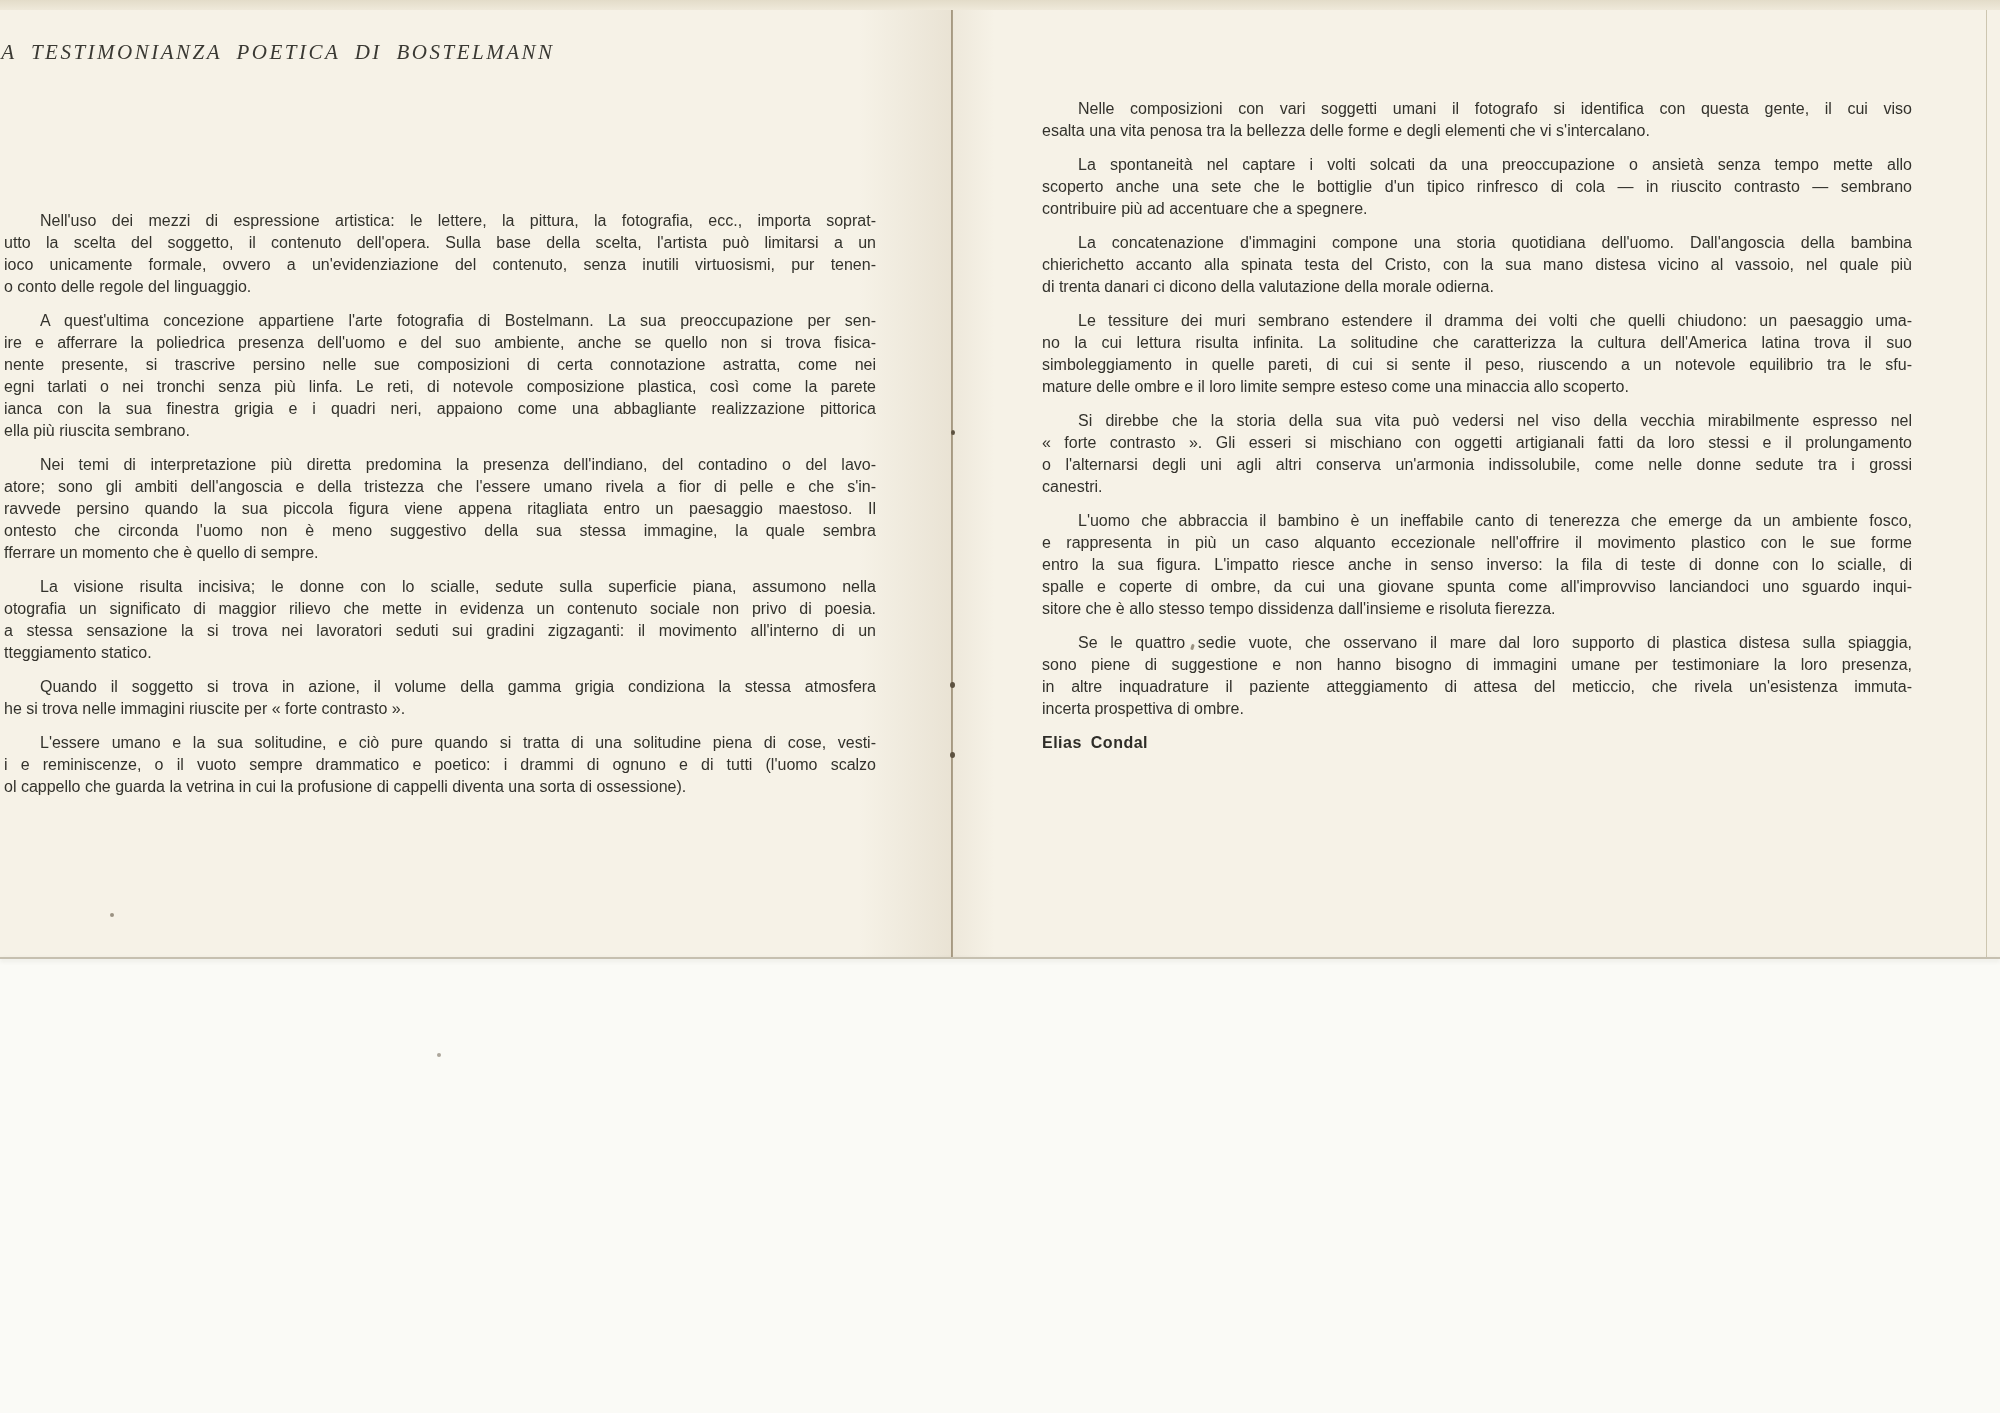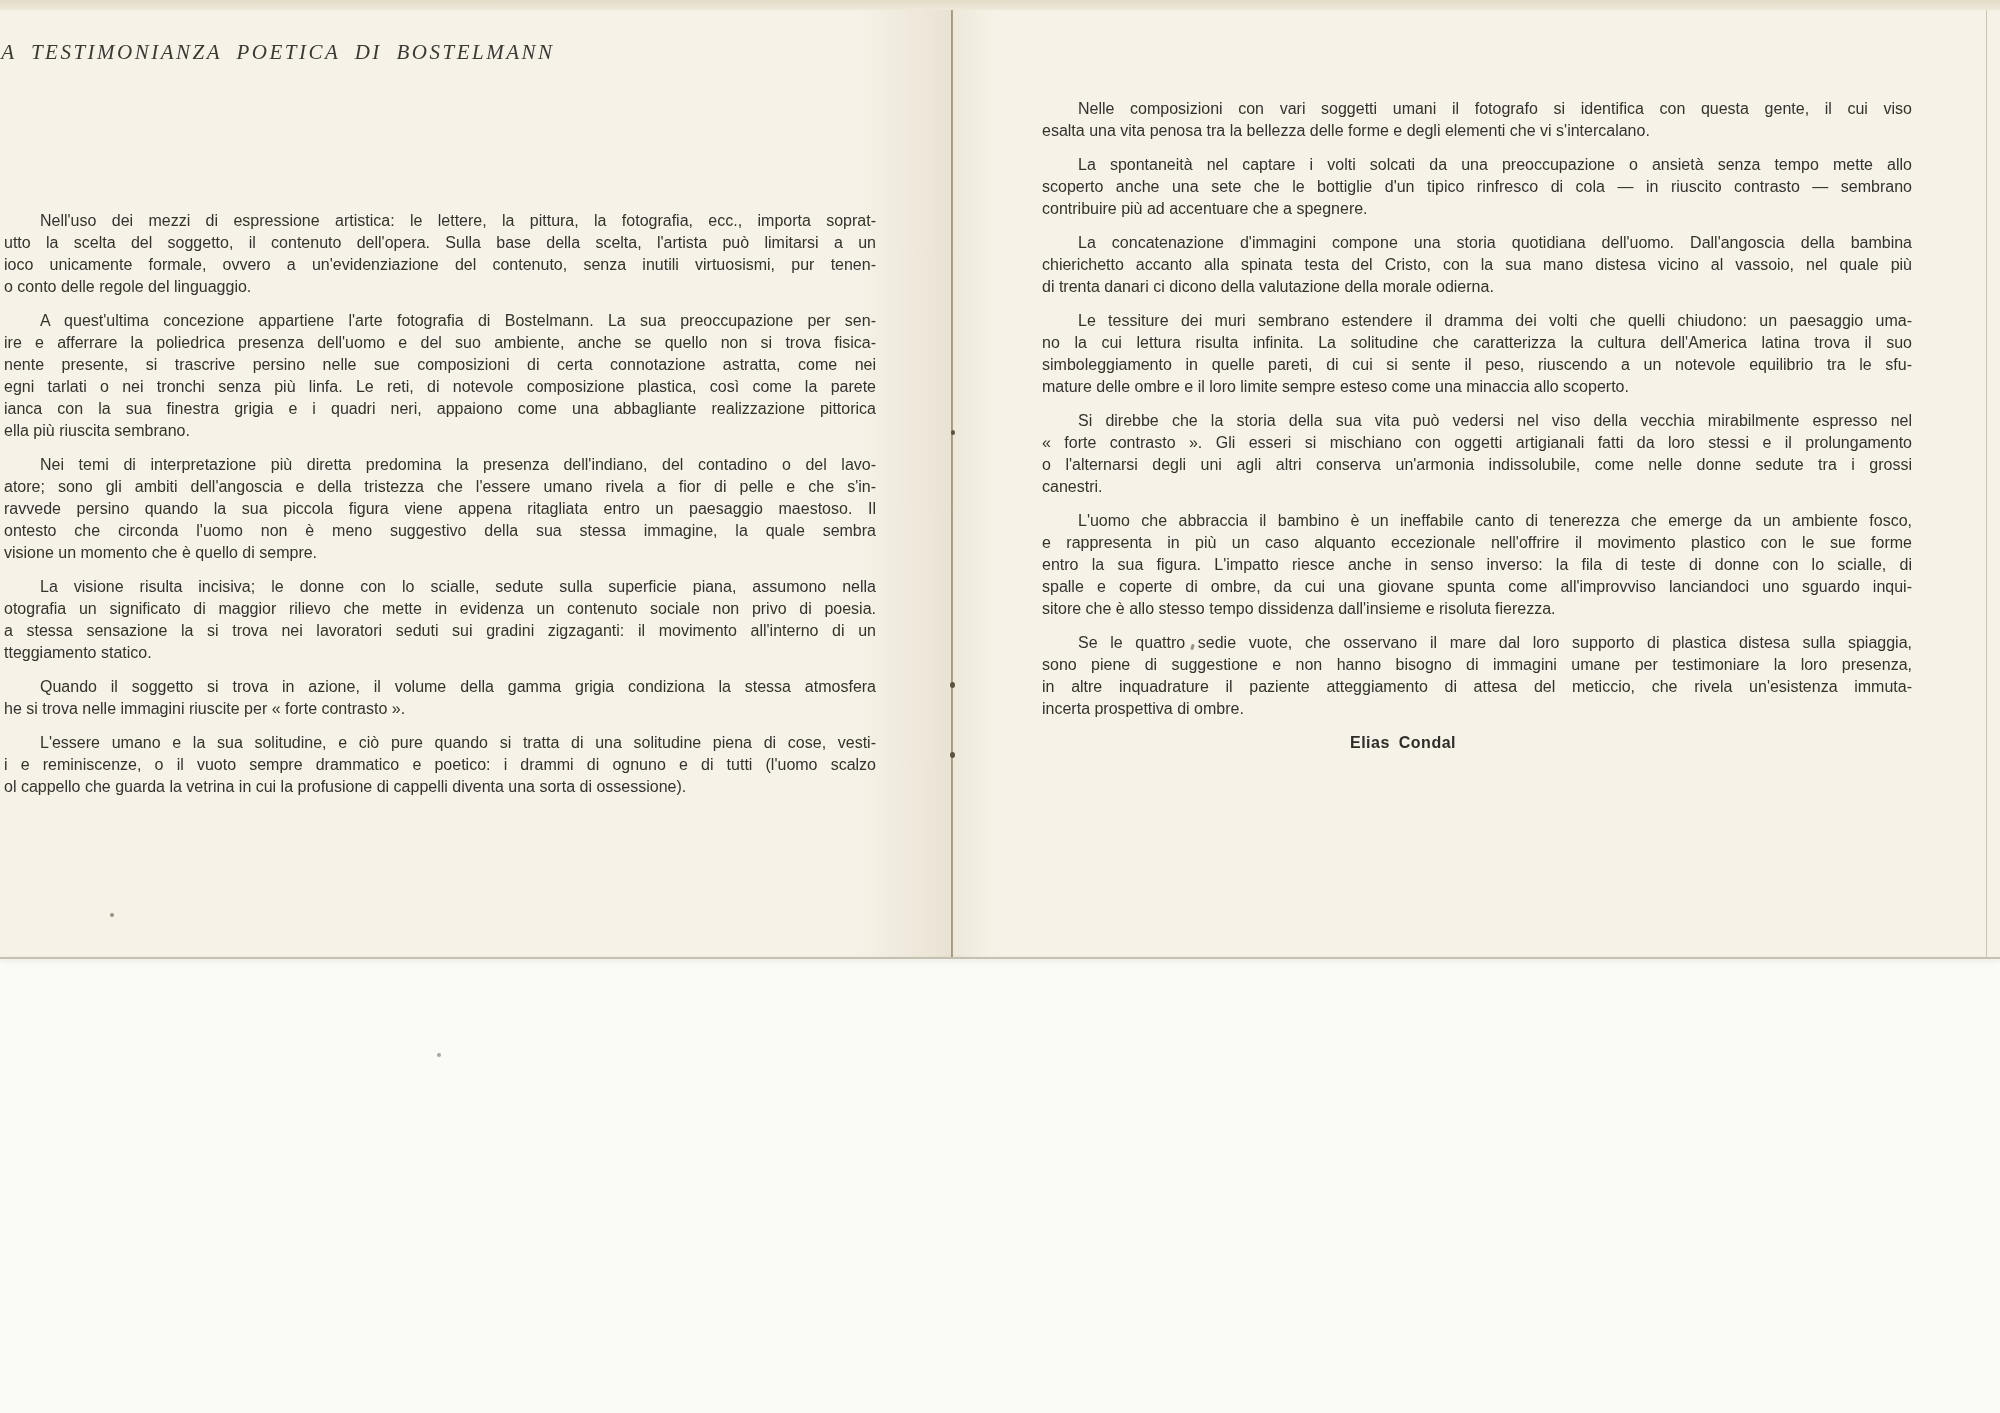--- a/index.html
+++ b/index.html
@@ -57,21 +57,21 @@
     position:absolute;color:#33322c;font-size:16px;line-height:22px;
   }
   .body-col.left{left:4px;top:200px;width:872px;}
   .body-col.right{left:1042px;top:88px;width:870px;}
   .para{margin:0 0 12px 0;}
   .para:last-child{margin-bottom:0;}
   .line{text-align:justify;text-align-last:justify;white-space:normal;}
   .line.lastline{text-align-last:left;}
   .line.firstline{text-indent:36px;}
   .signature{
-    text-align:center;padding-right:148px;font-weight:bold;
+    text-align:left;padding-right:148px;font-weight:bold;
     font-size:16px;margin-top:12px;color:#2e2d28;letter-spacing:.5px;
     word-spacing:4px;
   }
 </style>
 </head>
 <body>
 
 <div class="scan-top-band"></div>
 
 <div class="page-spread">
@@ -95,21 +95,21 @@
         <div class="line">nente presente, si trascrive persino nelle sue composizioni di certa connotazione astratta, come nei</div>
         <div class="line">egni tarlati o nei tronchi senza più linfa. Le reti, di notevole composizione plastica, così come la parete</div>
         <div class="line">ianca con la sua finestra grigia e i quadri neri, appaiono come una abbagliante realizzazione pittorica</div>
         <div class="line lastline">ella più riuscita sembrano.</div>
       </div>
       <div class="para">
         <div class="line firstline">Nei temi di interpretazione più diretta predomina la presenza dell'indiano, del contadino o del lavo-</div>
         <div class="line">atore; sono gli ambiti dell'angoscia e della tristezza che l'essere umano rivela a fior di pelle e che s'in-</div>
         <div class="line">ravvede persino quando la sua piccola figura viene appena ritagliata entro un paesaggio maestoso. Il</div>
         <div class="line">ontesto che circonda l'uomo non è meno suggestivo della sua stessa immagine, la quale sembra</div>
-        <div class="line lastline">visione un momento che è quello di sempre.</div>
+        <div class="line lastline">fferrare un momento che è quello di sempre.</div>
       </div>
       <div class="para">
         <div class="line firstline">La visione risulta incisiva; le donne con lo scialle, sedute sulla superficie piana, assumono nella</div>
         <div class="line">otografia un significato di maggior rilievo che mette in evidenza un contenuto sociale non privo di poesia.</div>
         <div class="line">a stessa sensazione la si trova nei lavoratori seduti sui gradini zigzaganti: il movimento all'interno di un</div>
         <div class="line lastline">tteggiamento statico.</div>
       </div>
       <div class="para">
         <div class="line firstline">Quando il soggetto si trova in azione, il volume della gamma grigia condiziona la stessa atmosfera</div>
         <div class="line lastline">he si trova nelle immagini riuscite per « forte contrasto ».</div>

